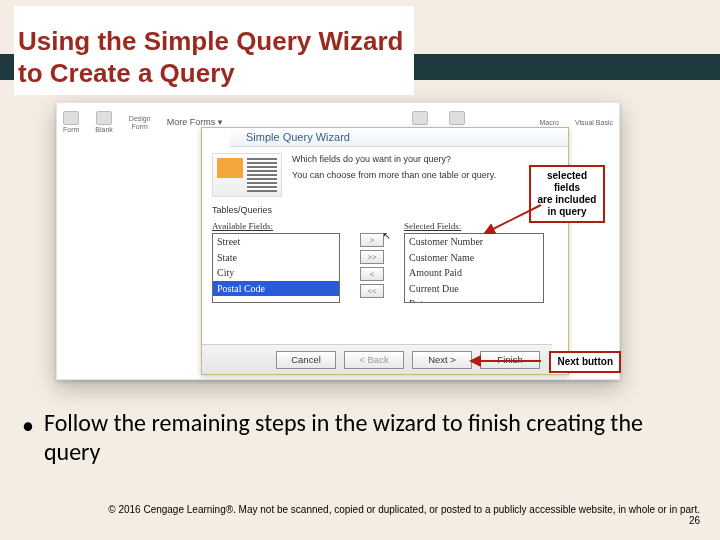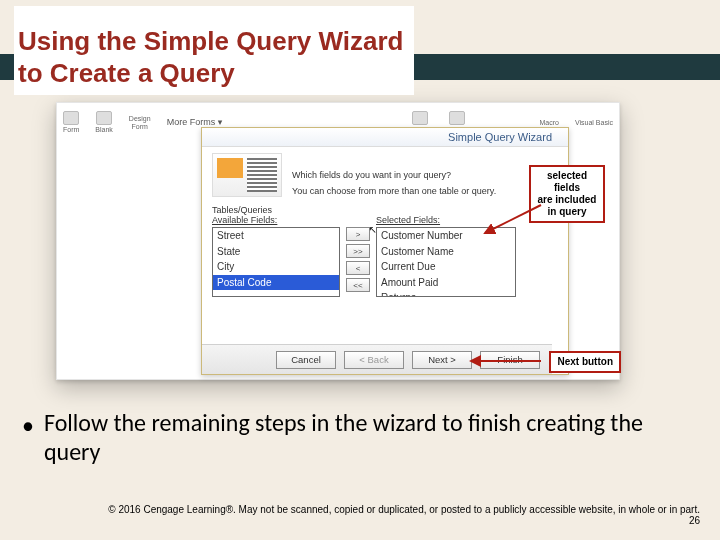--- a/index.html
+++ b/index.html
@@ -51,43 +51,44 @@
     position: absolute; top: 24px; left: 144px; width: 368px; height: 248px;
     background: #fff;
     border: 1px solid #ccb97a;
     box-shadow: 0 2px 6px rgba(0,0,0,.2);
     font-size: 9px;
     color: #333;
   }
   .wizard .wtitle {
     background: linear-gradient(#fff,#eef2f8);
     border-bottom: 1px solid #dcdcdc;
-    text-align: right;
+    text-align: left;
     color: #3a5b87;
     font-size: 11px;
     padding: 3px 16px;
+    margin-left: 28px;
   }
   .wbody { padding: 6px 10px 8px 10px; }
-  .wheader { display: flex; gap: 10px; align-items: flex-end; }
+  .wheader { display: flex; gap: 10px; align-items: flex-start; }
   .wicon { width: 70px; height: 44px; background: linear-gradient(#fff,#eee); border: 1px solid #ddd; position: relative; }
   .wicon::before { content:""; position:absolute; left:4px; top:4px; width:26px; height:20px; background:#f3a63a; }
   .wicon::after  { content:""; position:absolute; right:4px; top:4px; width:30px; height:34px; background:repeating-linear-gradient(#777,#777 2px,#fff 2px,#fff 4px); }
   .wprompt { flex: 1; font-size: 9px; color: #333; line-height: 1.35; }
   .wprompt .p2 { display:block; margin-top:4px; }
 
   .sectlabel { margin-top: 8px; font-size: 9px; }
   .combo {
     margin-top: 2px; width: 150px; height: 16px;
     border: 1px solid #9a9a9a; background: #fff;
     display: flex; align-items: center; justify-content: space-between;
     padding: 0 3px; font-size: 9px;
   }
   .combo .chev { width: 12px; height: 12px; background:#e5e5e5; border:1px solid #aaa; display:flex; align-items:center; justify-content:center; font-size:7px; }
 
-  .listrow { display: flex; gap: 6px; align-items: flex-start; }
+  .listrow { display: flex; gap: 20px; margin-top: 6px; align-items: flex-start; font-family: Liberation Serif, serif; }
   .listlabel { font-size: 9px; text-decoration: underline; margin-bottom: 2px; }
   .listbox {
     width: 128px; height: 70px;
     border: 1px solid #6b6b6b;
     background: #fff;
     overflow: hidden;
   }
   .listbox .item {
     font-size: 10px; padding: 1px 4px; line-height: 1.35; white-space: nowrap;
   }
@@ -219,22 +220,22 @@
           <div class="mvb">&gt;&gt;</div>
           <div class="mvb">&lt;</div>
           <div class="mvb">&lt;&lt;</div>
         </div>
 
         <div>
           <div class="listlabel">Selected Fields:</div>
           <div class="listbox" style="width:140px;">
             <div class="item">Customer Number</div>
             <div class="item">Customer Name</div>
+            <div class="item">Amount Paid</div>
             <div class="item">Current Due</div>
-            <div class="item">Amount Paid</div>
             <div class="item">Returns</div>
 
           </div>
         </div>
       </div>
     </div>
 
     <div class="wfooter">
       <div class="wbtn">Cancel</div>
       <div class="wbtn disabled">&lt; Back</div>

